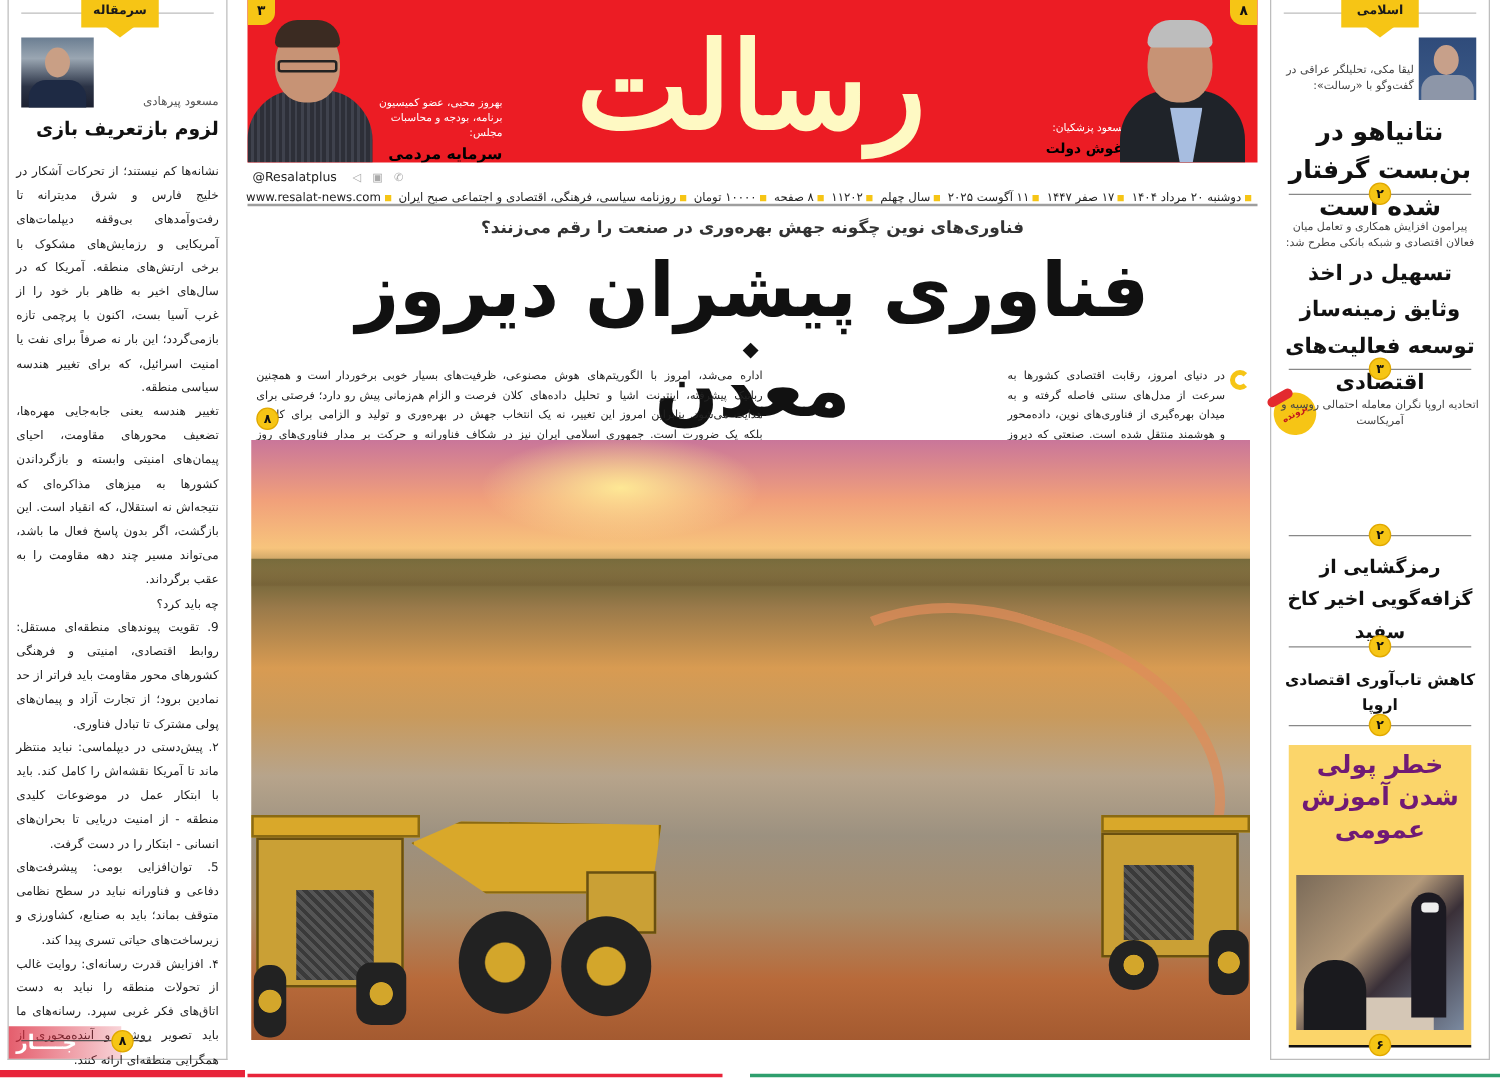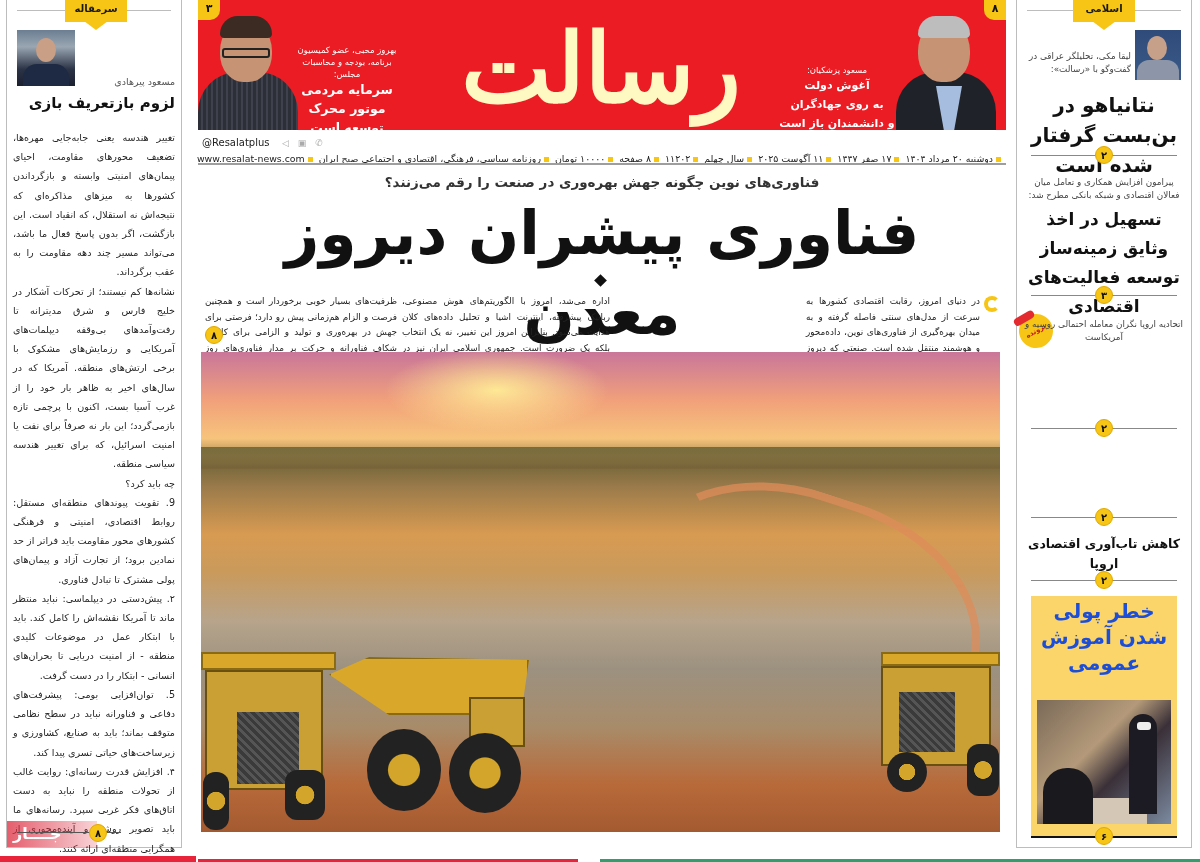--- a/index.html
+++ b/index.html
@@ -34,23 +34,23 @@
   .mh-photo.left .hair { background: #3b2b22; }
   .mh-photo.left .body { background: repeating-linear-gradient(90deg, #2d2f38 0 3px, #3f424d 3px 5px); }
   .mh-photo.left .glasses { position: absolute; left: 24px; top: 38px; width: 48px; height: 10px; border: 2px solid #222; border-radius: 3px; }
   .mh-photo.right { right: 0; width: 110px; }
   .mh-photo.right .hair { background: #bdbdbd; }
   .mh-photo.right .body { background: #1f2329; }
   .mh-photo.right .shirt { position: absolute; left: 40px; bottom: 0; width: 26px; height: 44px; background: #a7bde0; clip-path: polygon(0 0, 100% 0, 70% 100%, 30% 100%); }
   .corner-badge { position: absolute; top: 0; width: 22px; height: 20px; background: #f6c515; color: #111; font-size: 11px; font-weight: bold; text-align: center; line-height: 18px; z-index: 3; }
   .corner-badge.l { left: 0; border-radius: 0 0 10px 0; }
   .corner-badge.r { right: 0; border-radius: 0 0 0 10px; }
-  .mh-quote { position: absolute; color: #fff; text-align: center; }
+  .mh-quote { position: absolute; color: #fff; text-align: right; margin-top: 33px; }
   .mh-quote .who { font-size: 8.5px; line-height: 12px; }
-  .mh-quote .q { font-size: 12.5px; font-weight: bold; line-height: 19px; color: #ffffff; }
+  .mh-quote .q { font-size: 12.5px; font-weight: bold; line-height: 19px; color: #000000; }
   .mh-quote.left { left: 94px; top: 44px; width: 110px; }
   .mh-quote.right { right: 104px; top: 64px; width: 130px; }
   .mh-quote.right .q { font-size: 11px; }
   .logo { position: absolute; left: 238px; top: 14px; width: 330px; height: 110px; color: #fef9c3; font-family: "DejaVu Serif", serif; font-weight: bold; font-size: 96px; line-height: 110px; text-align: center; letter-spacing: -2px; }
 
   
   .dateline { position: absolute; left: 198px; top: 137px; width: 808px; height: 16px; font-size: 9.4px; color: #222; white-space: nowrap; }
   .dateline .dot { display: inline-block; width: 5px; height: 5px; background: #f6c515; margin: 0 3px; vertical-align: middle; }
   .dateline .handle { position: absolute; left: 4px; top: 0; direction: ltr; font-size: 10px; color: #222; }
   .dateline .social { position: absolute; left: 84px; top: 1px; direction: ltr; color: #aaa; font-size: 9px; letter-spacing: 3px; }
@@ -112,21 +112,21 @@
   .r-title.big { font-size: 20px; line-height: 30px; }
   .r-title.mid { font-size: 15px; line-height: 26px; }
   .r-title.sm { font-size: 12.5px; line-height: 20px; }
   .sep { position: absolute; left: 14px; right: 14px; height: 1px; background: #888; }
   .sep .page-badge { position: absolute; left: 50%; top: -9px; margin-left: -9px; }
   .kicker-r1 { position: absolute; top: 34px; left: 6px; right: 60px; text-align: right; font-size: 8.8px; line-height: 12.5px; color: #444; }
   .ribbon { position: absolute; left: 2px; top: 314px; width: 34px; height: 34px; border-radius: 50%; background: #f6c515; color: #c4161c; font-size: 7px; font-weight: bold; text-align: center; line-height: 34px; transform: rotate(-30deg); }
   .ribbon::before { content: ""; position: absolute; left: 2px; top: -4px; width: 22px; height: 8px; background: #e32a2f; border-radius: 4px; }
   .promo { position: absolute; left: 14px; right: 14px; top: 596px; height: 240px; background: #fbd56a; text-align: center; }
   .promo .pk { font-size: 8.8px; line-height: 13px; color: #3a3a3a; padding-top: 6px; }
-  .promo .pt { font-size: 20px; font-weight: bold; line-height: 26px; color: #1d4ed8; margin-top: 2px; }
+  .promo .pt { font-size: 20px; font-weight: bold; line-height: 26px; color: #701a75; margin-top: 2px; }
   .promo-photo { position: absolute; left: 6px; right: 6px; top: 104px; height: 124px; background: linear-gradient(135deg, #7a6a58 0%, #b49a7a 40%, #3a3038 60%, #7b8aa0 100%); overflow: hidden; }
   .promo-photo .p1 { position: absolute; right: 14px; top: 14px; width: 28px; height: 100px; border-radius: 14px 14px 0 0; background: #1c1a22; }
   .promo-photo .p2 { position: absolute; left: 6px; bottom: 0; width: 50px; height: 56px; border-radius: 24px 24px 0 0; background: #1a1a1e; }
   .promo-photo .mask { position: absolute; right: 20px; top: 22px; width: 14px; height: 8px; background: #eee; border-radius: 3px; }
   .promo-photo .desk { position: absolute; left: 50px; bottom: 0; width: 60px; height: 26px; background: #d5c7b6; }
   .promo-rule { position: absolute; left: 14px; right: 14px; top: 836px; height: 2px; background: #111; }
   .promo-rule .page-badge { position: absolute; left: 50%; top: -9px; margin-left: -9px; }
 
   
   .bar-red { position: absolute; left: 0; top: 856px; width: 196px; height: 6px; background: #e8243a; }
@@ -139,22 +139,22 @@
 <aside class="col-left">
   <div class="rule-top"></div>
   <div class="section-tab">سرمقاله</div>
   <div class="portrait">
     <div class="suit"></div>
       <div class="face"></div>
   </div>
   <div class="author">مسعود پیرهادی</div>
   <h2 class="editorial-title">لزوم بازتعریف بازی</h2>
   <div class="editorial-body">
+    <p>نشانه‌ها کم نیستند؛ از تحرکات آشکار در خلیج فارس و شرق مدیترانه تا رفت‌وآمدهای بی‌وقفه دیپلمات‌های آمریکایی و رزمایش‌های مشکوک با برخی ارتش‌های منطقه. آمریکا که در سال‌های اخیر به ظاهر بار خود را از غرب آسیا بست، اکنون با پرچمی تازه بازمی‌گردد؛ این بار نه صرفاً برای نفت یا امنیت اسرائیل، که برای تغییر هندسه سیاسی منطقه.</p>
     <p>تغییر هندسه یعنی جابه‌جایی مهره‌ها، تضعیف محورهای مقاومت، احیای پیمان‌های امنیتی وابسته و بازگرداندن کشورها به میزهای مذاکره‌ای که نتیجه‌اش نه استقلال، که انقیاد است. این بازگشت، اگر بدون پاسخ فعال ما باشد، می‌تواند مسیر چند دهه مقاومت را به عقب برگرداند.</p>
-    <p>نشانه‌ها کم نیستند؛ از تحرکات آشکار در خلیج فارس و شرق مدیترانه تا رفت‌وآمدهای بی‌وقفه دیپلمات‌های آمریکایی و رزمایش‌های مشکوک با برخی ارتش‌های منطقه. آمریکا که در سال‌های اخیر به ظاهر بار خود را از غرب آسیا بست، اکنون با پرچمی تازه بازمی‌گردد؛ این بار نه صرفاً برای نفت یا امنیت اسرائیل، که برای تغییر هندسه سیاسی منطقه.</p>
     <p>چه باید کرد؟</p>
     <p>9. تقویت پیوندهای منطقه‌ای مستقل: روابط اقتصادی، امنیتی و فرهنگی کشورهای محور مقاومت باید فراتر از حد نمادین برود؛ از تجارت آزاد و پیمان‌های پولی مشترک تا تبادل فناوری.</p>
     <p>۲. پیش‌دستی در دیپلماسی: نباید منتظر ماند تا آمریکا نقشه‌اش را کامل کند. باید با ابتکار عمل در موضوعات کلیدی منطقه - از امنیت دریایی تا بحران‌های انسانی - ابتکار را در دست گرفت.</p>
     <p>5. توان‌افزایی بومی: پیشرفت‌های دفاعی و فناورانه نباید در سطح نظامی متوقف بماند؛ باید به صنایع، کشاورزی و زیرساخت‌های حیاتی تسری پیدا کند.</p>
     <p>۴. افزایش قدرت رسانه‌ای: روایت غالب از تحولات منطقه را نباید به دست اتاق‌های فکر غربی سپرد. رسانه‌های ما باید تصویر روشن و آینده‌محوری از همگرایی منطقه‌ای ارائه کنند.</p>
     <p>۵. فعال‌سازی دیپلماسی مردمی: روابط فرهنگی، علمی و گردشگری بین ملت‌ها، زیرساختی می‌سازد که با تغییر دولت‌ها هم از بین نمی‌رود.</p>
 
   </div>
   <div class="watermark">جــــار</div>
   <div class="ed-footer-rule"></div>
@@ -269,20 +269,23 @@
     </div>
 
   <div class="ribbon">پرونده</div>
   <div class="r-story" style="top:306px;">
     <div class="r-kicker">اتحادیه اروپا نگران معامله احتمالی روسیه و آمریکاست</div>
   </div>
   <div class="sep" style="top:428px;">
       <span class="page-badge">۲</span>
     </div>
 
+  <div class="r-story" style="top:440px;">
+    <div class="r-title mid">رمزگشایی از گزافه‌گویی اخیر کاخ سفید</div>
+  </div>
   <div class="sep" style="top:517px;">
       <span class="page-badge">۲</span>
     </div>
 
   <div class="r-story" style="top:534px;">
     <div class="r-title sm">کاهش تاب‌آوری اقتصادی اروپا</div>
   </div>
   <div class="sep" style="top:580px;">
       <span class="page-badge">۲</span>
     </div>

